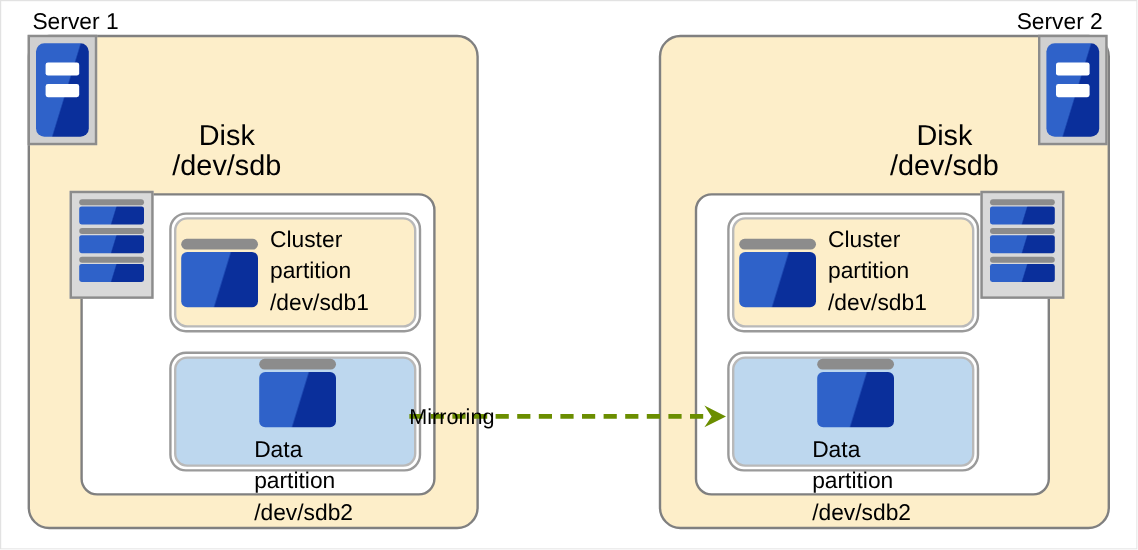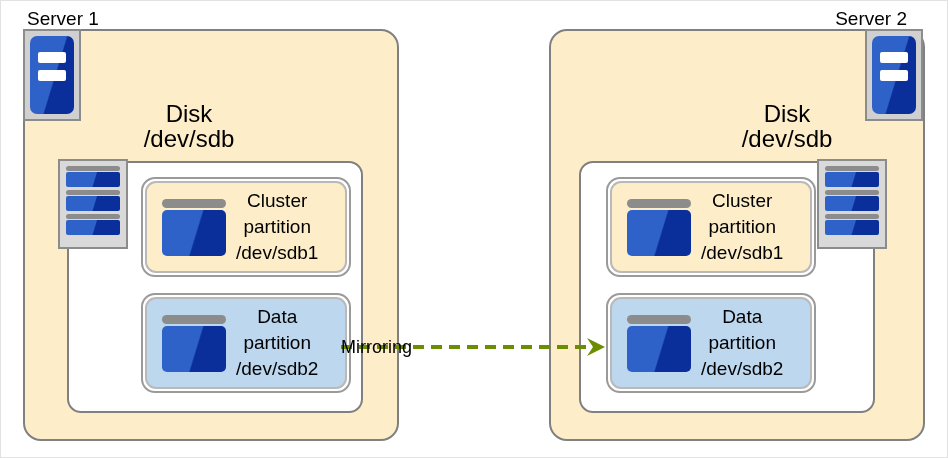--- a/index.html
+++ b/index.html
@@ -23,21 +23,21 @@
   
   .server-label {
     position: absolute;
     font-size: 19px;
     color: #000000;
     white-space: nowrap;
     line-height: 1;
     text-align: center;
   }
   #server-1-label { left: 26px; top: 8px; }
-  #server-2-label { right: 40px; top: 8px; }
+  #server-2-label { right: 28px; top: 8px; }
 
   
   .server-box {
     position: absolute;
     top: 28px;
     width: 376px;
     height: 412px;
     background: #fdeec9;
     border: 2px solid #808080;
     border-radius: 18px;
@@ -85,25 +85,24 @@
     background: #ffffff;
   }
   .partition-inner {
     width: 100%;
     height: 100%;
     border: 2px solid #b9b9b9;
     border-radius: 11px;
     box-sizing: border-box;
     display: flex;
     align-items: center;
-    padding-left: 15px;
-    text-align: center;
+    padding-left: 4px;
   }
   .partition.cluster .partition-inner { background: #fdeec9; }
-  .partition.data .partition-inner   { background: #bdd7ee; }
+  .partition.data .partition-inner   { background: #bdd7ee; flex-direction: column; }
 
   #partition-cluster-1 { left: 140px; top: 176px; }
   #partition-data-1    { left: 140px; top: 292px; }
   #partition-cluster-2 { left: 605px; top: 176px; }
   #partition-data-2    { left: 605px; top: 292px; }
 
   .partition-text {
     font-size: 19px;
     line-height: 26px;
     color: #000000;

